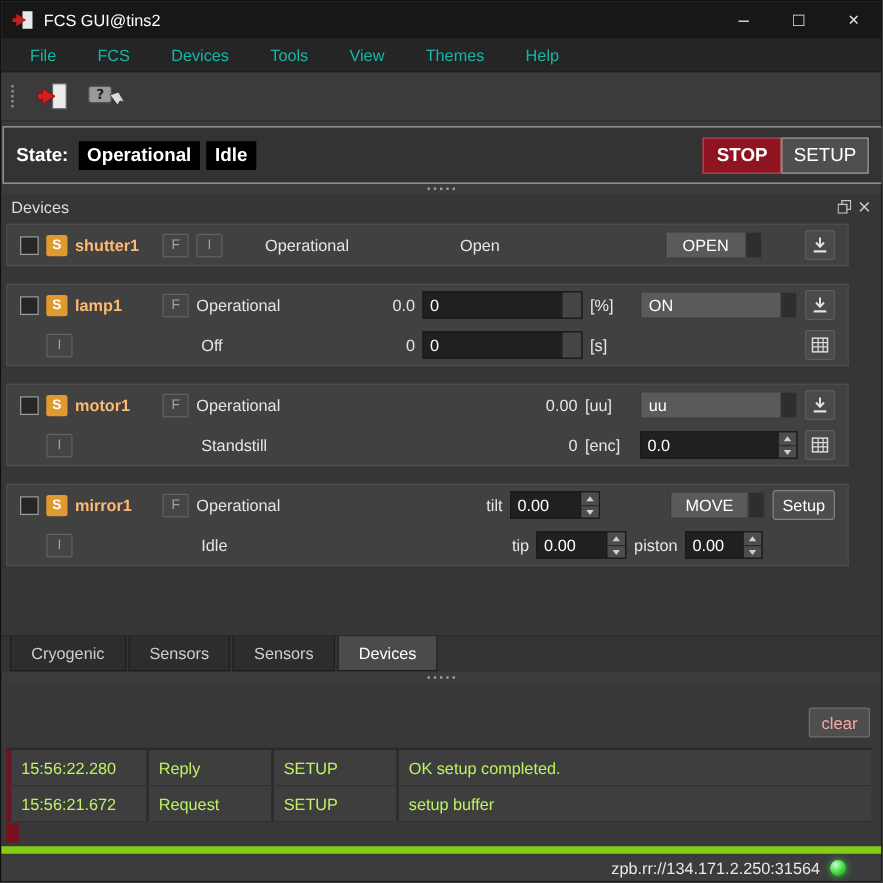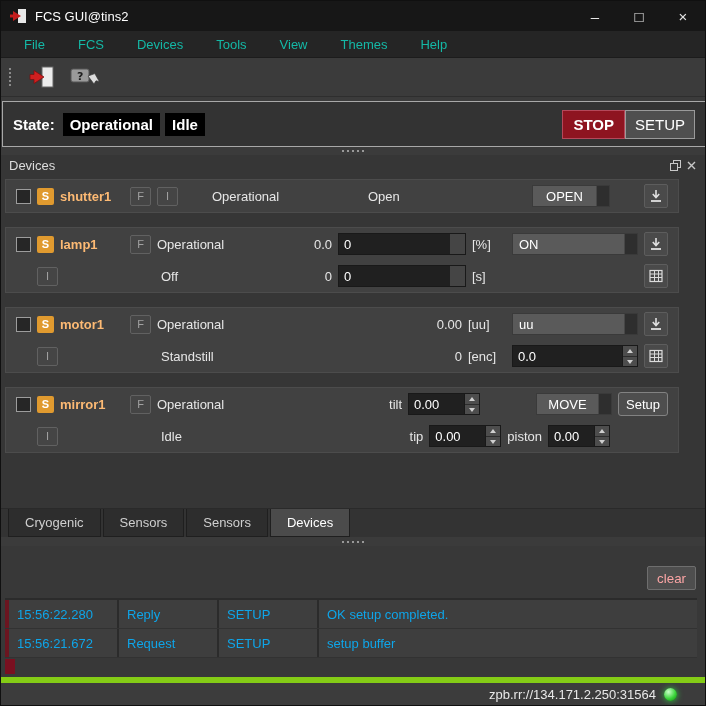--- a/index.html
+++ b/index.html
@@ -102,21 +102,21 @@
     align-items:stretch;padding-left:7px;border-top:1px solid #2a2a2a;background:#333;}
   .tab{padding:0 16px;display:flex;align-items:center;background:#2d2d2d;border:1px solid #1f1f1f;
     border-top:none;color:#cfcfcf;margin-right:2px;}
   .tab.active{background:#4b4b4b;color:#fff;}
   
   .clearbtn{position:absolute;top:20px;right:9px;height:24px;padding:0 9px;background:#4e4e4e;
     border:1px solid #6e6e6e;border-radius:2px;color:#fca5a5;display:flex;align-items:center;}
   .logtable{position:absolute;top:52px;left:4px;right:8px;border-top:2px solid #2b2b2b;}
   .logrow{display:flex;align-items:stretch;height:29px;background:#3e3e3e;border-bottom:1px solid #323232;}
   .vh{width:4px;background:#6b1520;flex:none;}
-  .lc{display:flex;align-items:center;padding:0 8px;border-right:2px solid #2b2b2b;color:#0ea5e9;white-space:nowrap;}
+  .lc{display:flex;align-items:center;padding:0 8px;border-right:2px solid #2b2b2b;color:#bef264;white-space:nowrap;}
   .lc.time{width:110px;flex:none;}
   .lc.type{width:100px;flex:none;}
   .lc.cmd{width:100px;flex:none;}
   .lc.msg{flex:1;border-right:none;overflow:hidden;}
   .logblock{position:absolute;left:4px;top:113px;width:10px;height:15px;background:#7a1020;}
   
   .statusbar{position:absolute;bottom:0;left:0;width:100%;height:28px;background:#3c3c3c;
     border-top:6px solid #84cc16;display:flex;align-items:center;justify-content:flex-end;
     padding-right:28px;gap:8px;}
   .led{width:13px;height:13px;border-radius:50%;flex:none;

